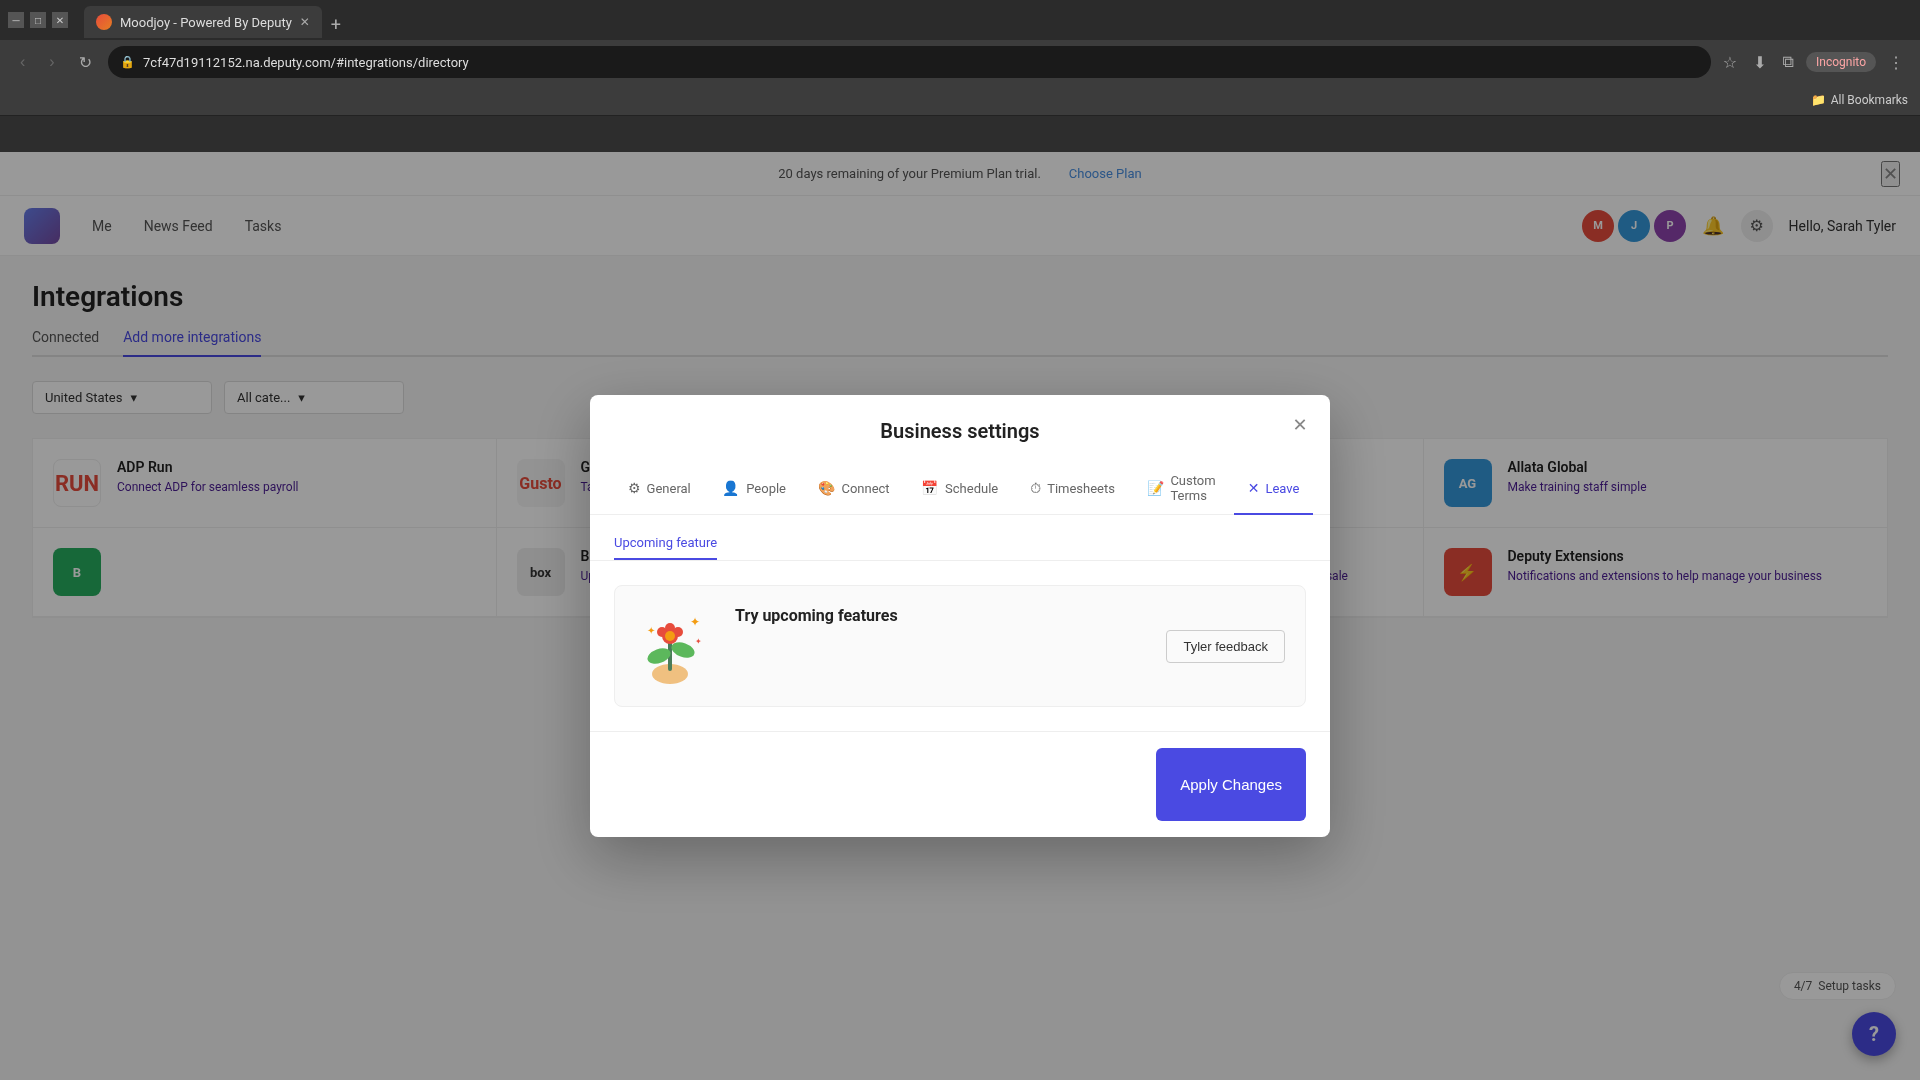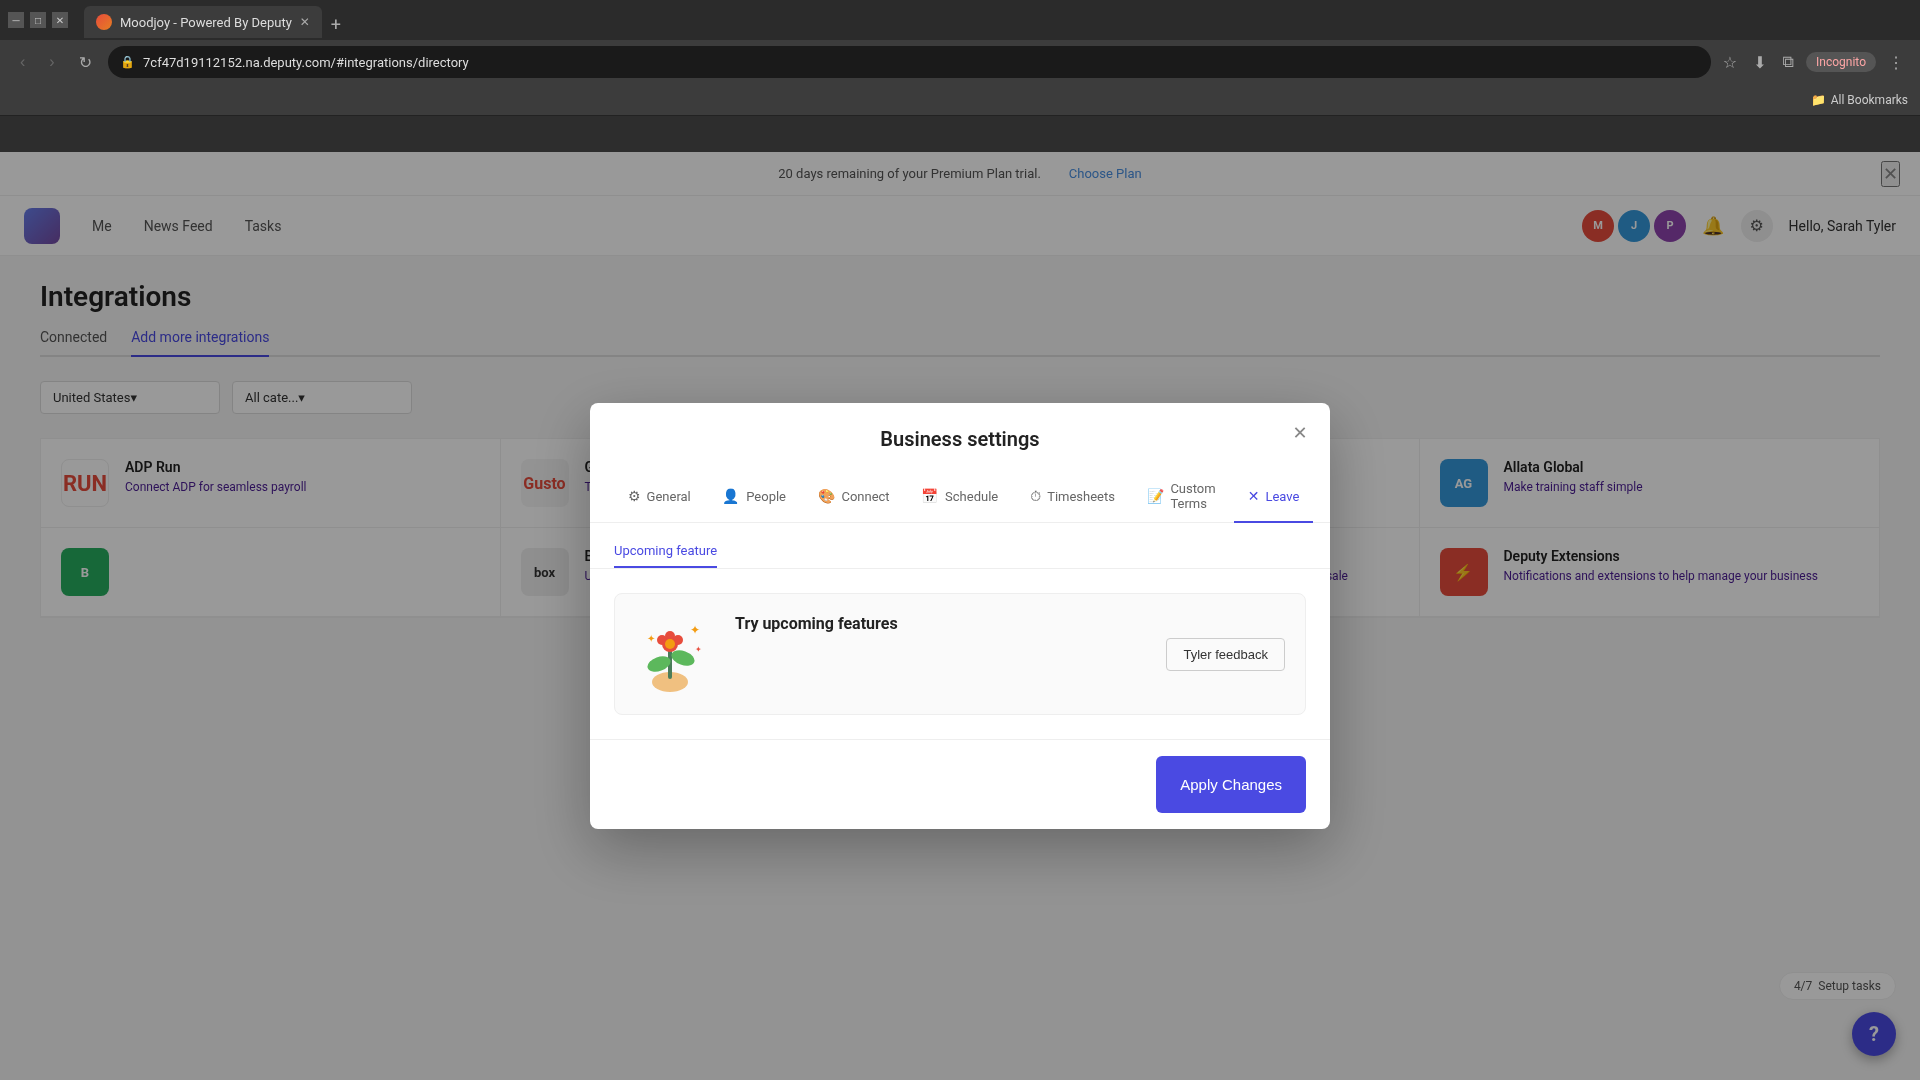--- a/index.html
+++ b/index.html
@@ -227,21 +227,21 @@
       color: #555;
     }
     .user-greeting {
       color: #333;
       font-size: 14px;
       cursor: pointer;
     }
 
     
     .main-content {
-      padding: 24px 40px;
+      padding: 24px 32px;
     }
     .page-title {
       font-size: 28px;
       font-weight: 600;
       color: #222;
       margin-bottom: 16px;
     }
     .sub-nav {
       display: flex;
       gap: 24px;
@@ -268,20 +268,21 @@
     .filter-select {
       background: white;
       border: 1px solid #ddd;
       border-radius: 4px;
       padding: 8px 12px;
       font-size: 13px;
       color: #333;
       cursor: pointer;
       display: flex;
       align-items: center;
+      gap: 8px;
       min-width: 180px;
     }
 
     
     .integrations-grid {
       display: grid;
       grid-template-columns: repeat(4, 1fr);
       gap: 0;
       background: #fff;
       border: 1px solid #eee;
@@ -446,21 +447,21 @@
       padding: 16px 24px;
       display: flex;
       justify-content: flex-end;
       border-top: 1px solid #eee;
     }
     .apply-btn {
       background: #4a4ae2;
       color: white;
       border: none;
       border-radius: 6px;
-      padding: 20px 24px;
+      padding: 28px 24px;
       font-size: 15px;
       font-weight: 500;
       cursor: pointer;
     }
 
     
     .help-btn {
       position: fixed;
       bottom: 24px;
       right: 24px;

